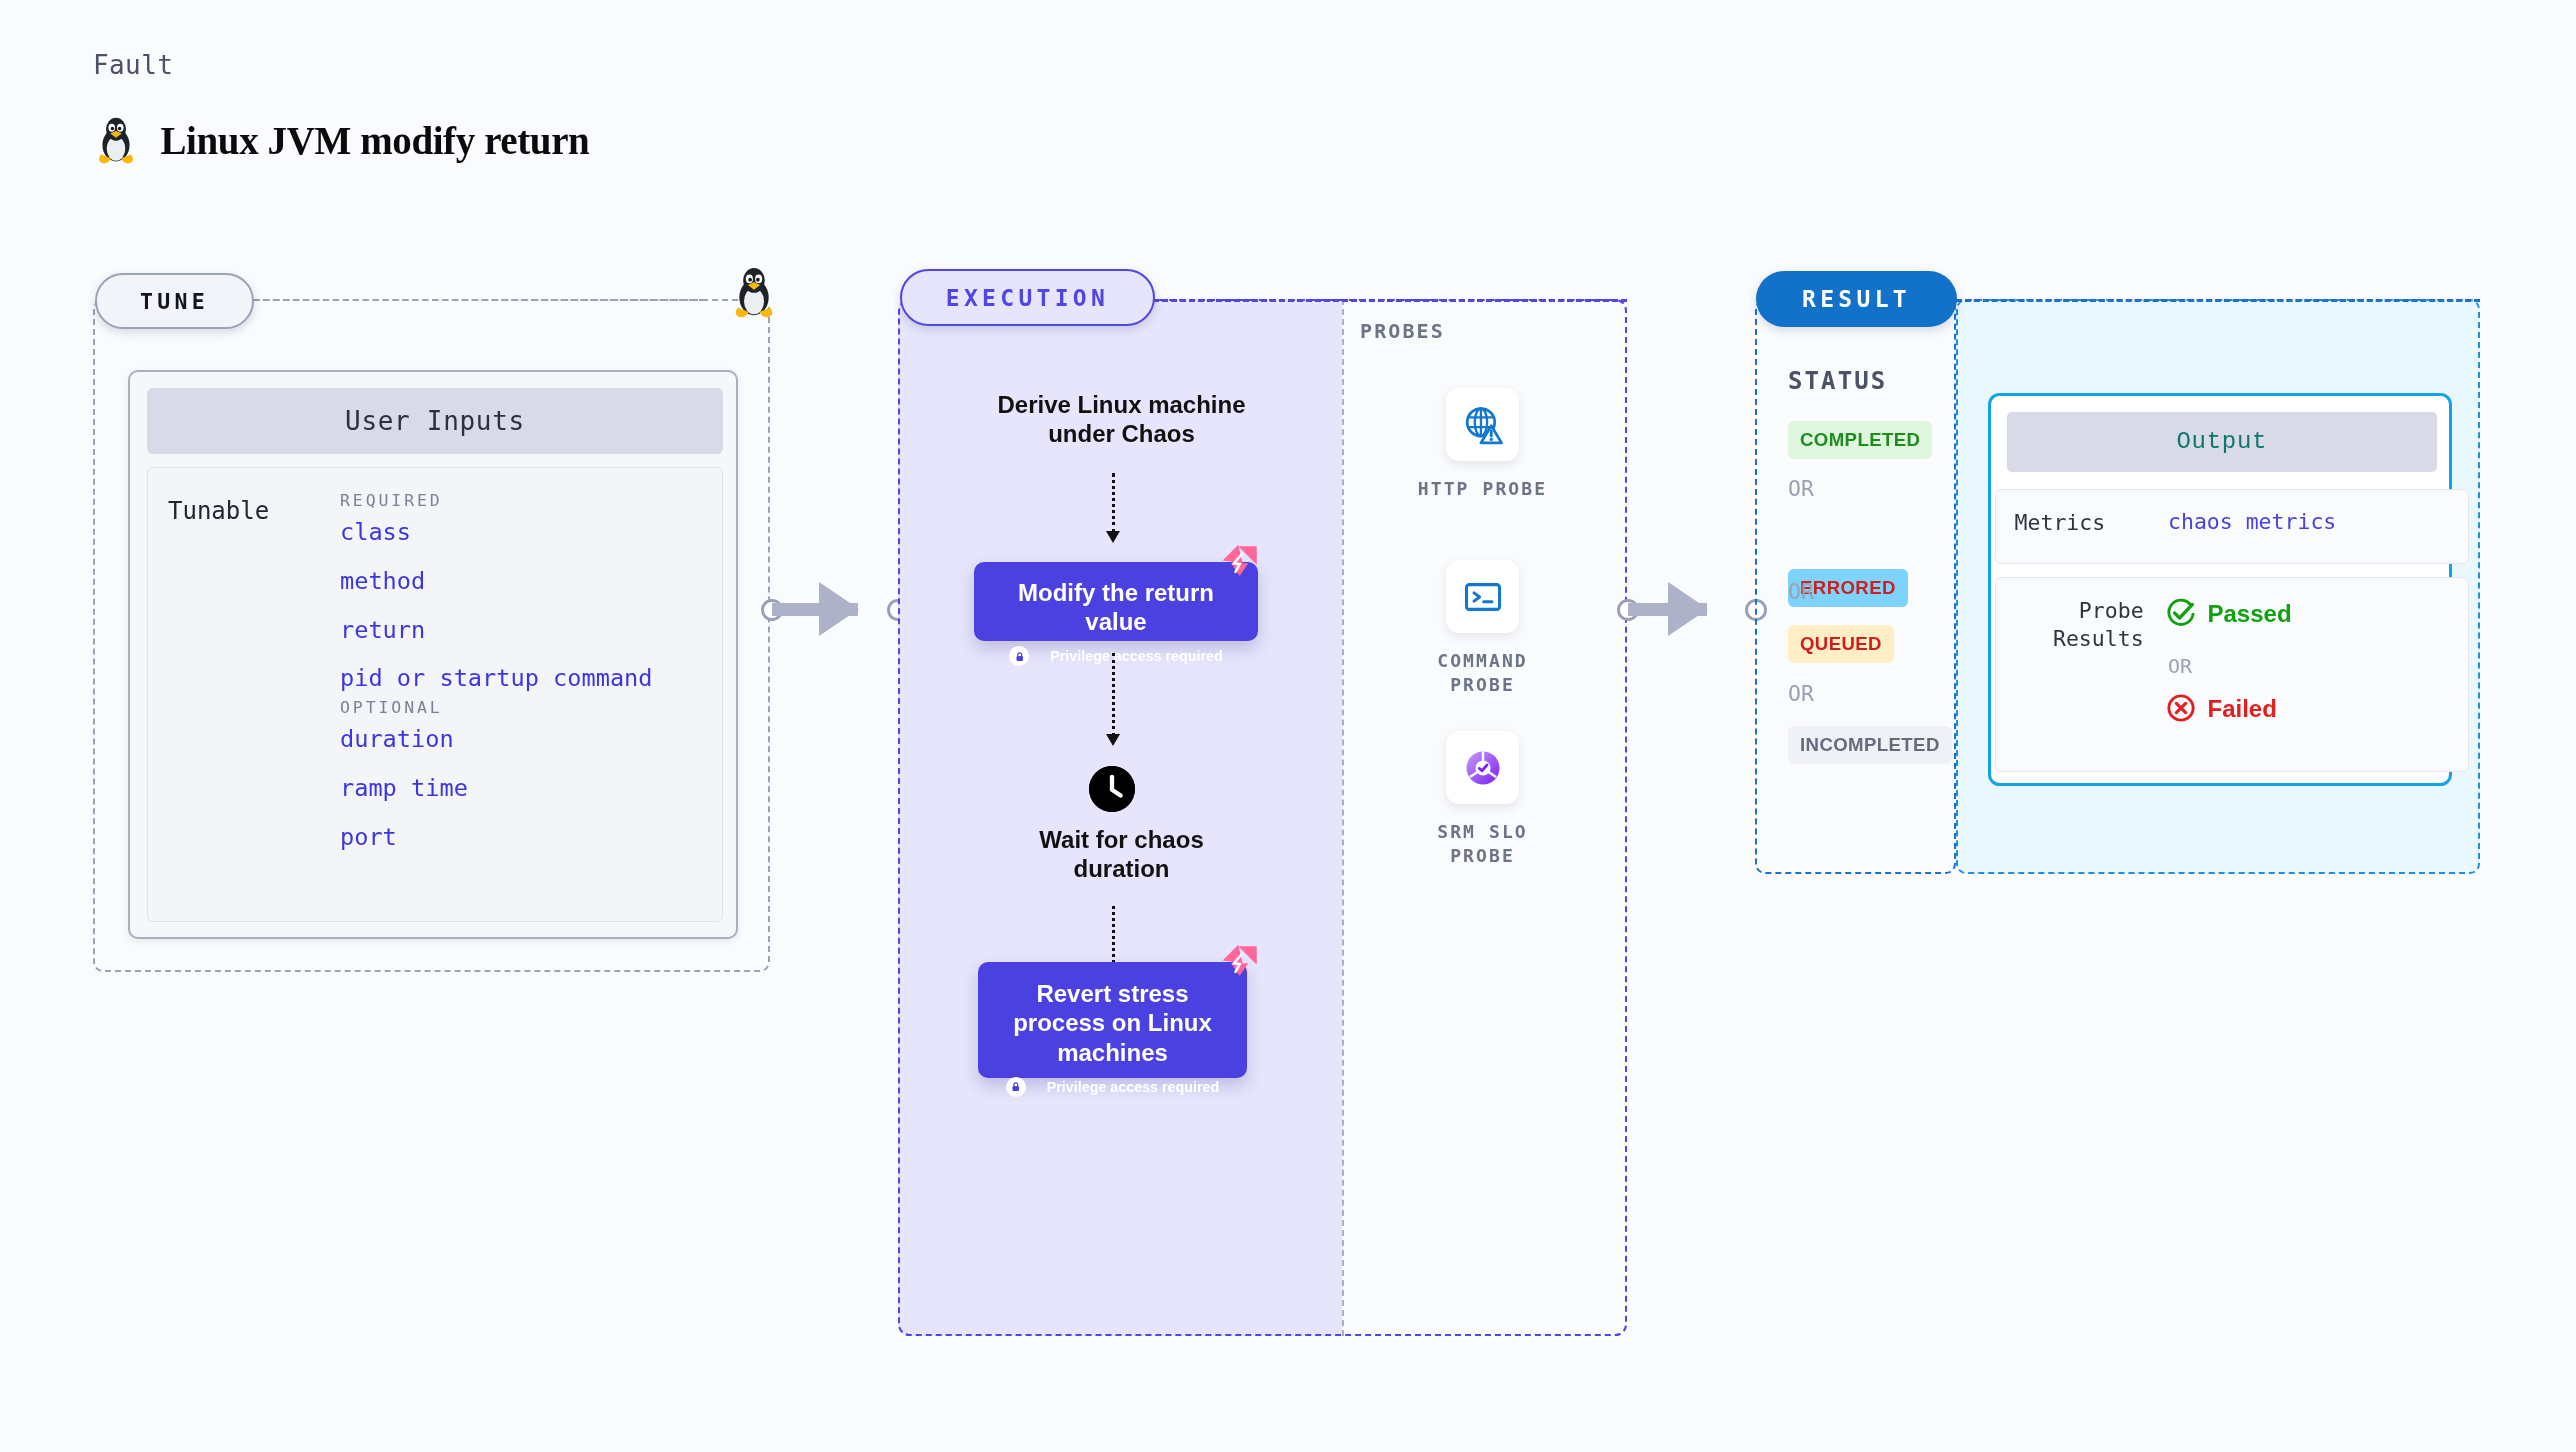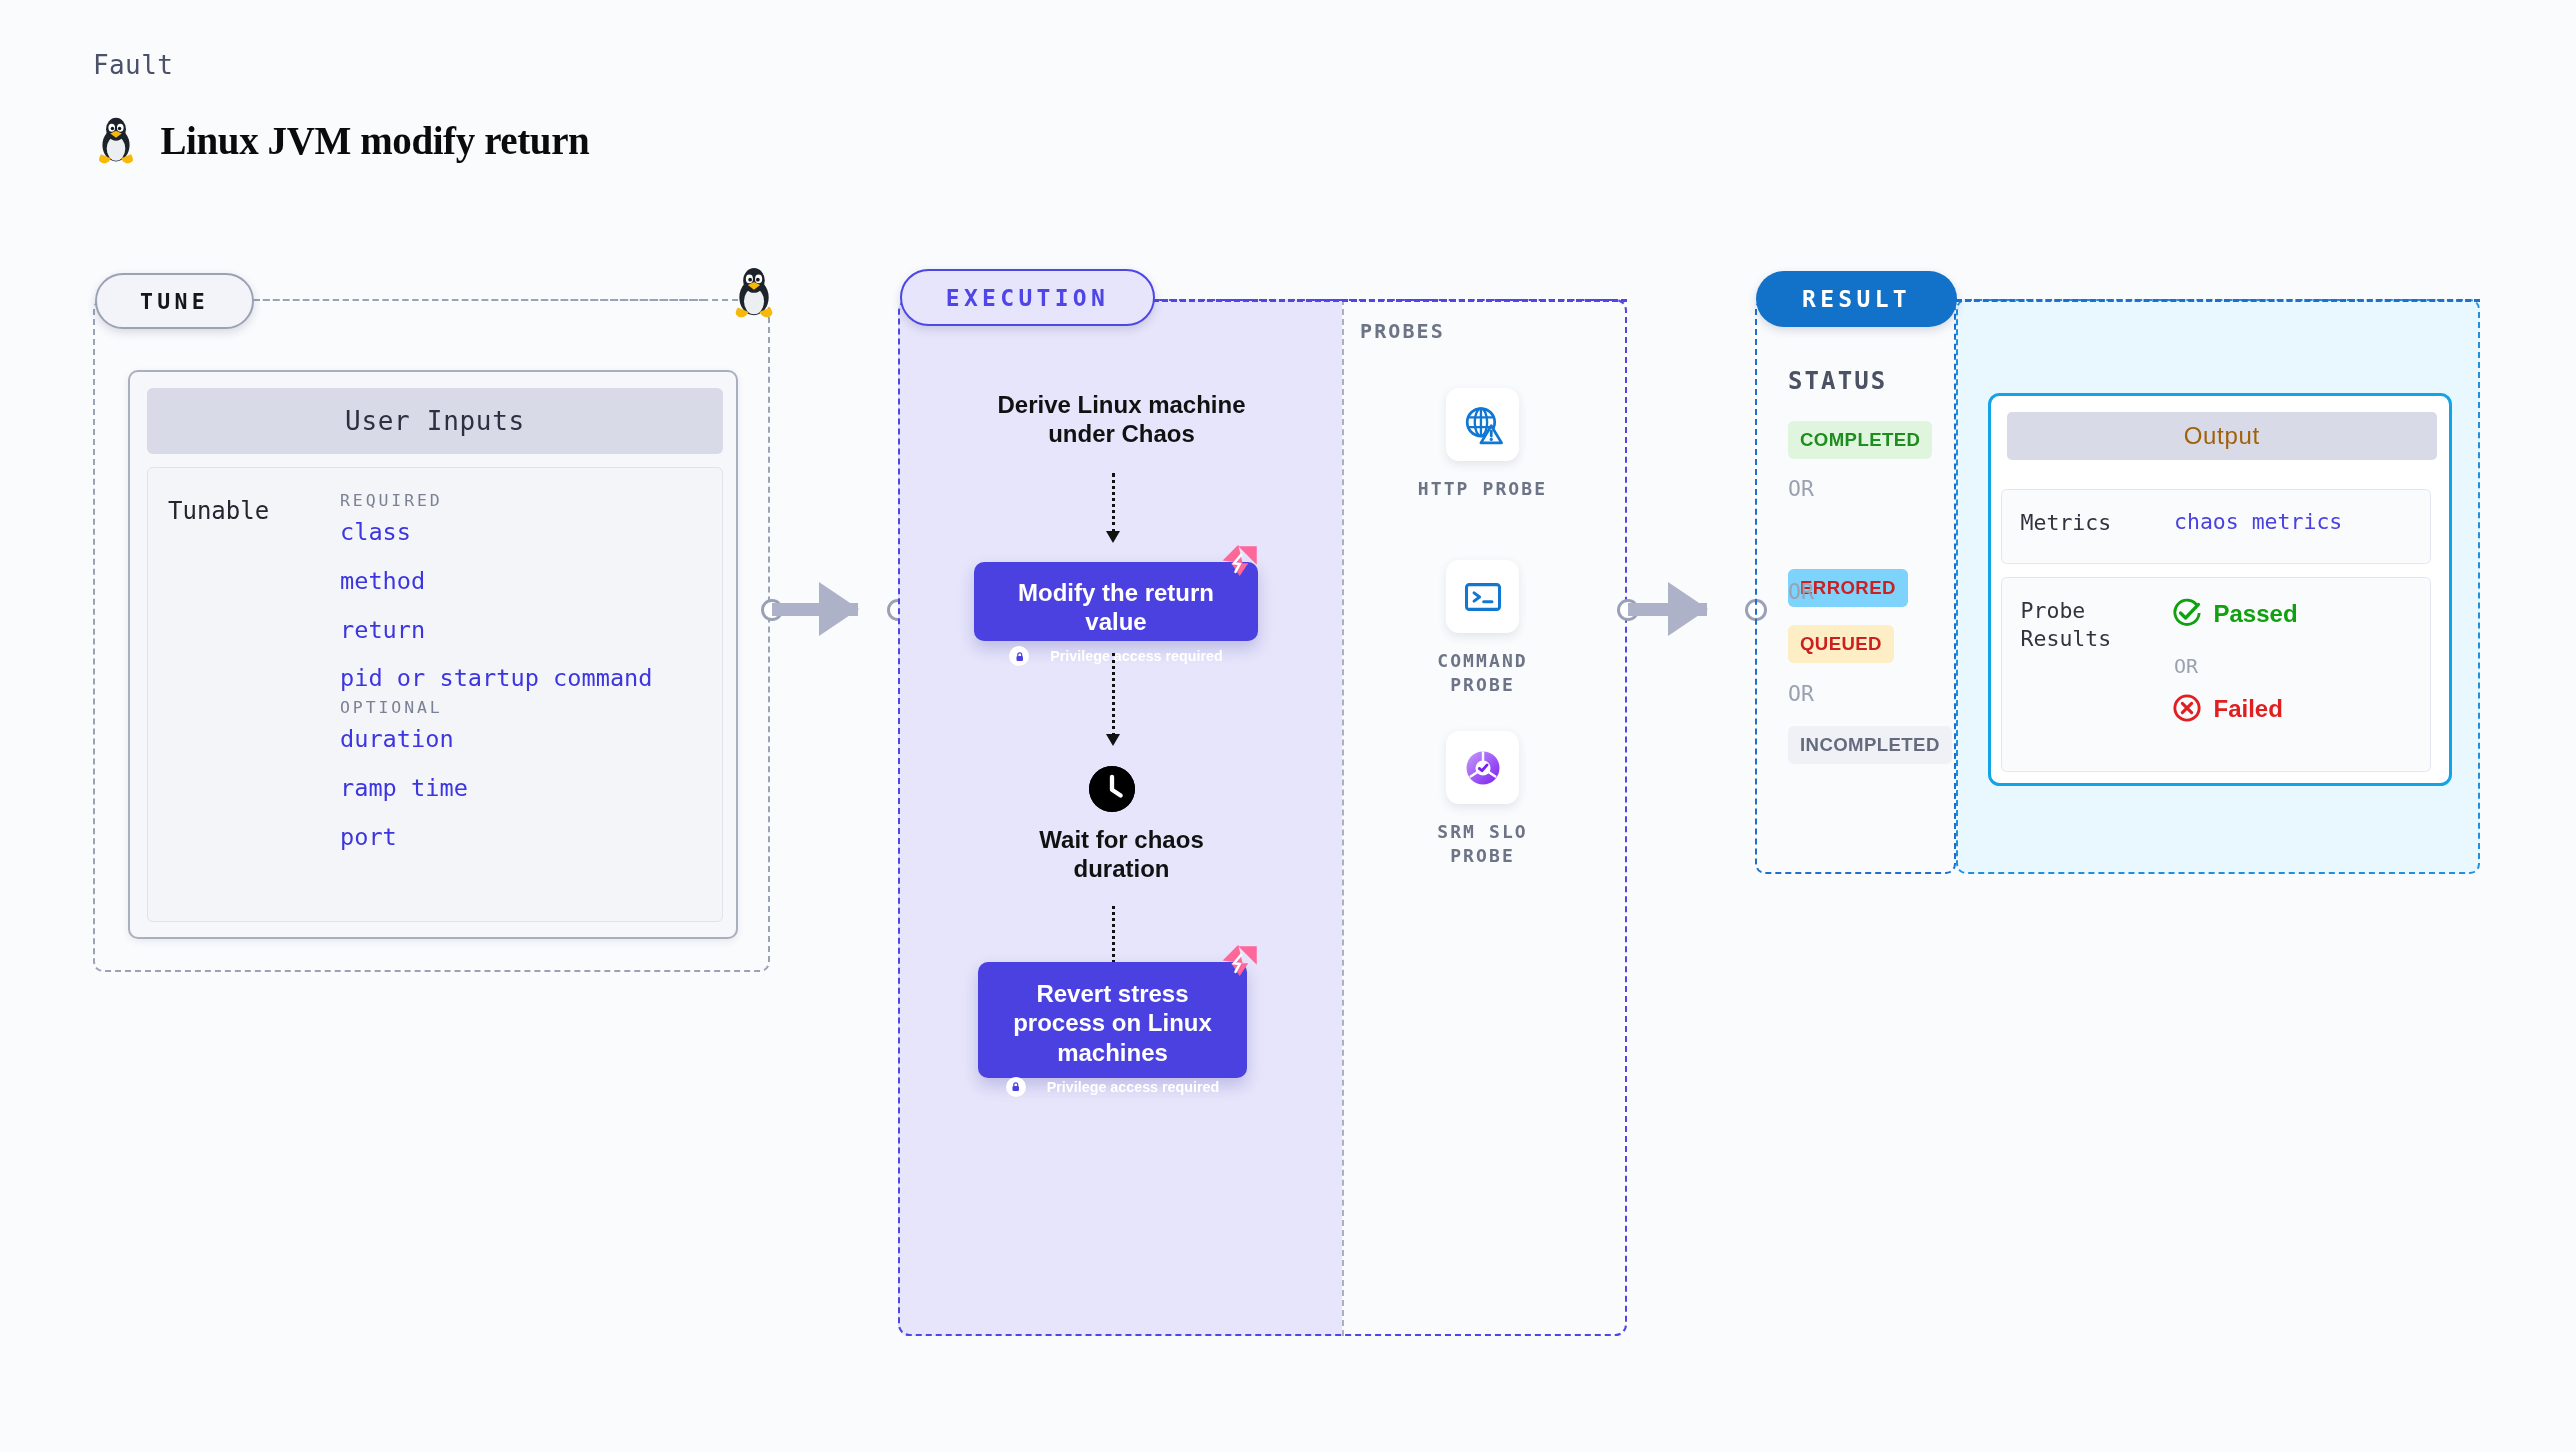--- a/index.html
+++ b/index.html
@@ -179,28 +179,28 @@
     position:absolute;left:1788px;font-size:21.5px;color:#9aa1b1;
     font-family:"DejaVu Sans Mono","Liberation Mono",monospace;
   }
 
   
   .out-card{
     position:absolute;left:1988px;top:393px;width:464px;height:393px;
     box-sizing:border-box;background:#fff;border:3.6px solid #13a4e8;border-radius:11.5px;
   }
   .out-head{
-    position:absolute;left:15.8px;top:15.8px;width:430px;height:48px;
+    position:absolute;left:15.8px;top:15.8px;width:430px;height:60px;
     background:#d9dae8;border-radius:5px;display:flex;align-items:center;justify-content:center;
-    font-family:Liberation Sans, sans-serif;
-    font-size:24px;color:#a16207;letter-spacing:0.7px;
+    font-family:Liberation Mono, monospace;
+    font-size:24px;color:#0f766e;letter-spacing:0.7px;
   }
   .out-row{
-    position:absolute;left:10px;box-sizing:border-box;width:430px;
-    background:#fafbfd;border:1.4px solid #e3e6ee;border-radius:5.7px;
+    position:absolute;left:4px;box-sizing:border-box;width:474px;
+    background:#fafbfd;border:1.4px solid #e3e6ee;border-radius:5.7px;text-align:right;
   }
   .out-key{
     position:absolute;left:18.6px;top:18.6px;
     font-family:"DejaVu Sans Mono","Liberation Mono",monospace;
     font-size:21.5px;color:#30343f;line-height:1.3;
   }
   .out-val-metrics{
     position:absolute;left:172px;top:18.6px;
     font-family:"DejaVu Sans Mono","Liberation Mono",monospace;
     font-size:21.5px;color:#4b41e0;

